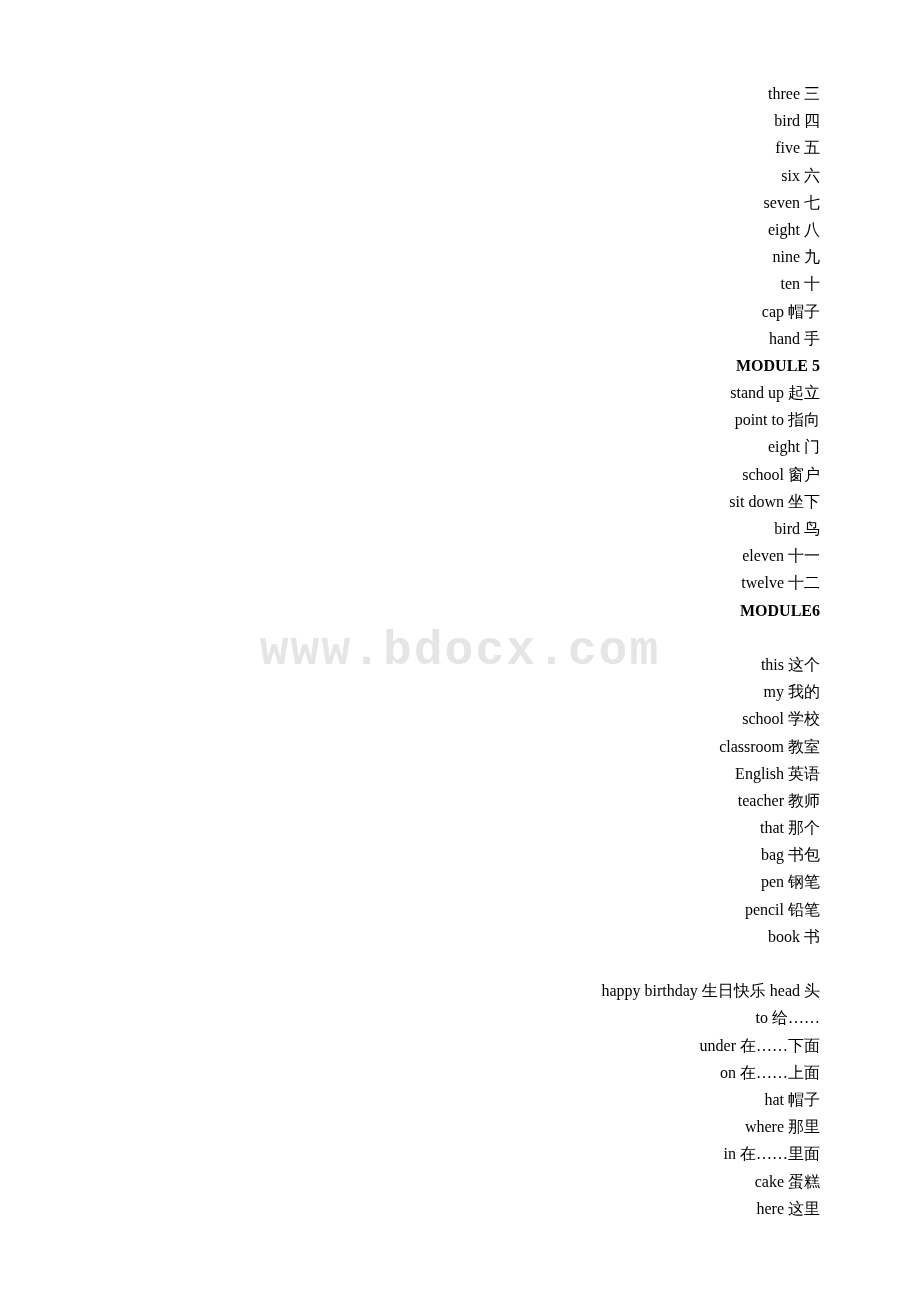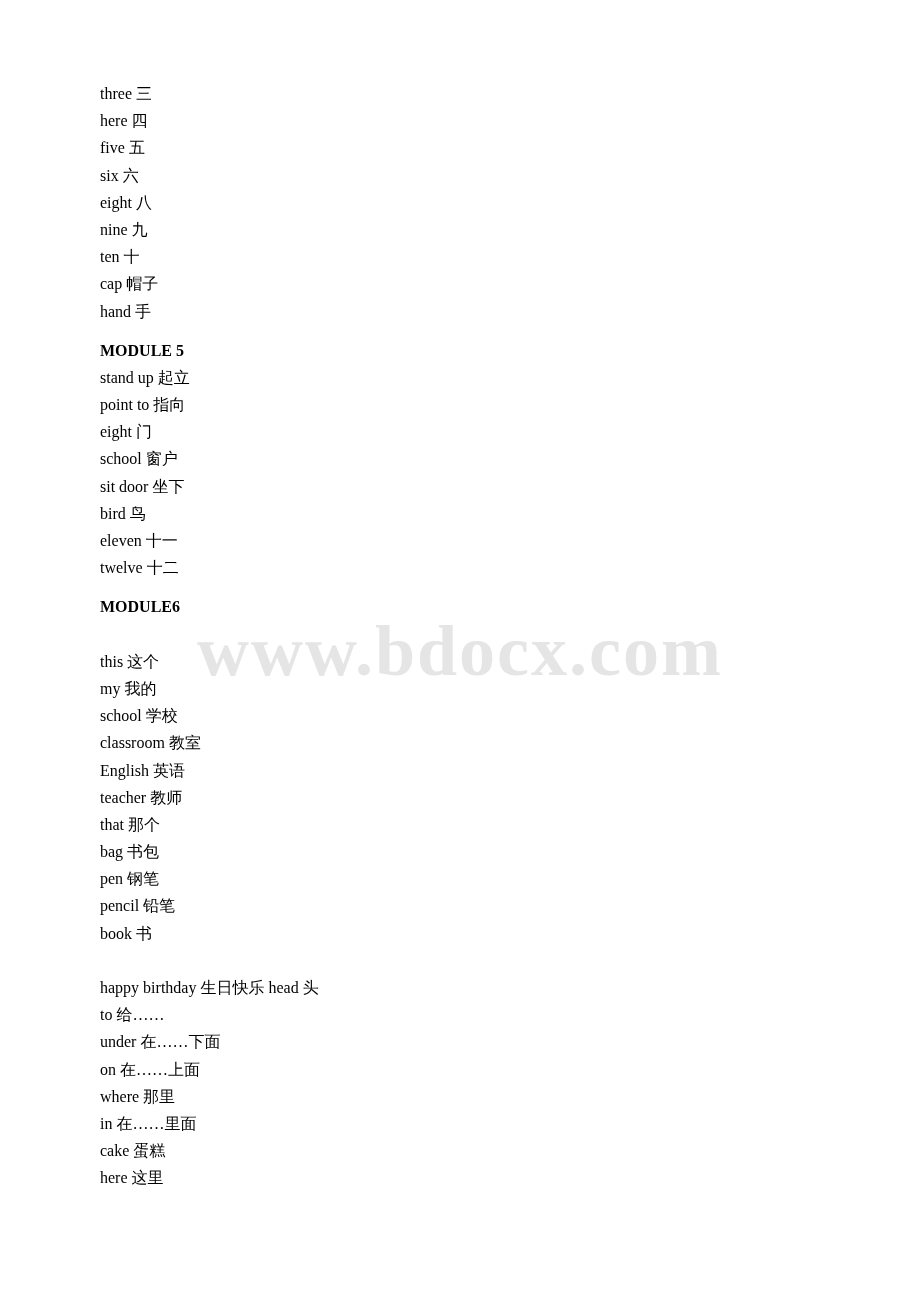--- a/index.html
+++ b/index.html
@@ -17,69 +17,70 @@
       position: relative;
     }
     .page-content {
       padding: 80px 100px 80px 100px;
       line-height: 1.7;
     }
     .line {
       display: block;
       margin: 0;
       padding: 0;
+      text-align: right;
     }
     .module-header {
       font-weight: bold;
-      margin-top: 12px;
     }
     .indent {
       padding-left: 60px;
     }
     .watermark {
       position: fixed;
       top: 50%;
       left: 50%;
       transform: translate(-50%, -50%);
-      font-size: 72px;
+      font-size: 48px;
       color: rgba(180, 180, 180, 0.35);
-      font-family: Liberation Serif, serif;
+      font-family: Liberation Mono, monospace;
       font-weight: bold;
       white-space: nowrap;
       pointer-events: none;
       z-index: 999;
       letter-spacing: 2px;
     }
     .empty-line {
       display: block;
       height: 1.7em;
     }
   </style>
 </head>
 <body>
 
 <div class="watermark">www.bdocx.com</div>
 
 <div class="page-content">
   <div id="lines-container">
       <span class="line">three 三</span>
-      <span class="line">here 四</span>
+      <span class="line">bird 四</span>
       <span class="line">five 五</span>
       <span class="line">six 六</span>
+      <span class="line">seven 七</span>
       <span class="line">eight 八</span>
       <span class="line">nine 九</span>
       <span class="line">ten 十</span>
       <span class="line">cap 帽子</span>
       <span class="line">hand 手</span>
       <span class="line module-header">MODULE 5</span>
       <span class="line">stand up 起立</span>
       <span class="line">point to 指向</span>
       <span class="line">eight 门</span>
       <span class="line">school 窗户</span>
-      <span class="line">sit door 坐下</span>
+      <span class="line">sit down 坐下</span>
       <span class="line">bird 鸟</span>
       <span class="line">eleven 十一</span>
       <span class="line">twelve 十二</span>
       <span class="line module-header">MODULE6</span>
       <span class="empty-line"></span>
       <span class="line">this 这个</span>
       <span class="line">my 我的</span>
       <span class="line">school 学校</span>
       <span class="line">classroom 教室</span>
       <span class="line">English 英语</span>
@@ -87,18 +88,19 @@
       <span class="line">that 那个</span>
       <span class="line">bag 书包</span>
       <span class="line">pen 钢笔</span>
       <span class="line">pencil 铅笔</span>
       <span class="line">book 书</span>
       <span class="empty-line"></span>
       <span class="line">happy birthday 生日快乐   head 头</span>
       <span class="line">to 给……</span>
       <span class="line">under 在……下面</span>
       <span class="line">on 在……上面</span>
+      <span class="line">hat 帽子</span>
       <span class="line">where 那里</span>
       <span class="line">in 在……里面</span>
       <span class="line">cake 蛋糕</span>
       <span class="line">here 这里</span>
     </div>
 </div>
 
 </body></html>

